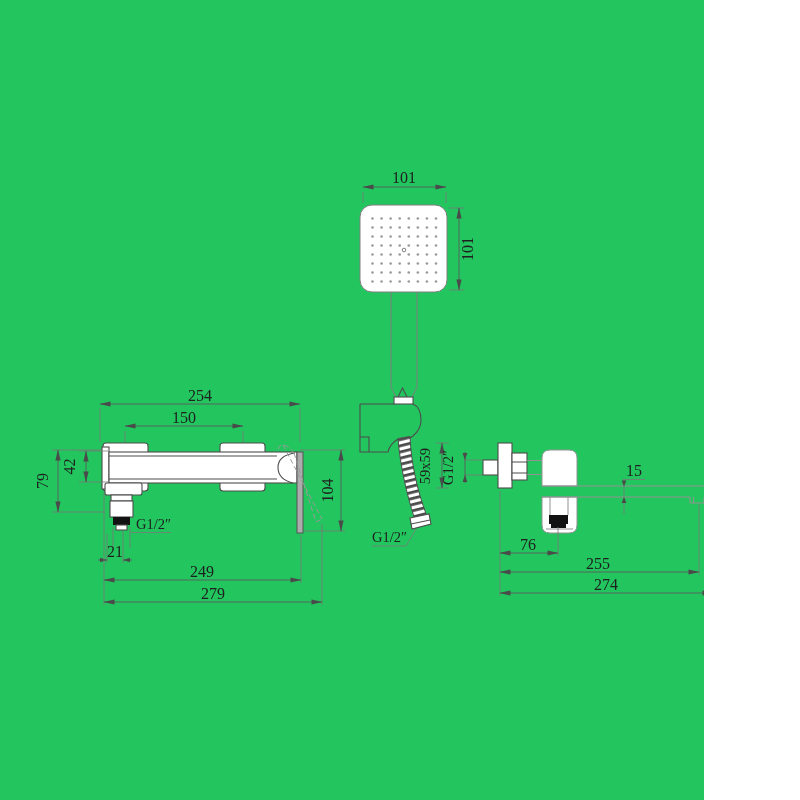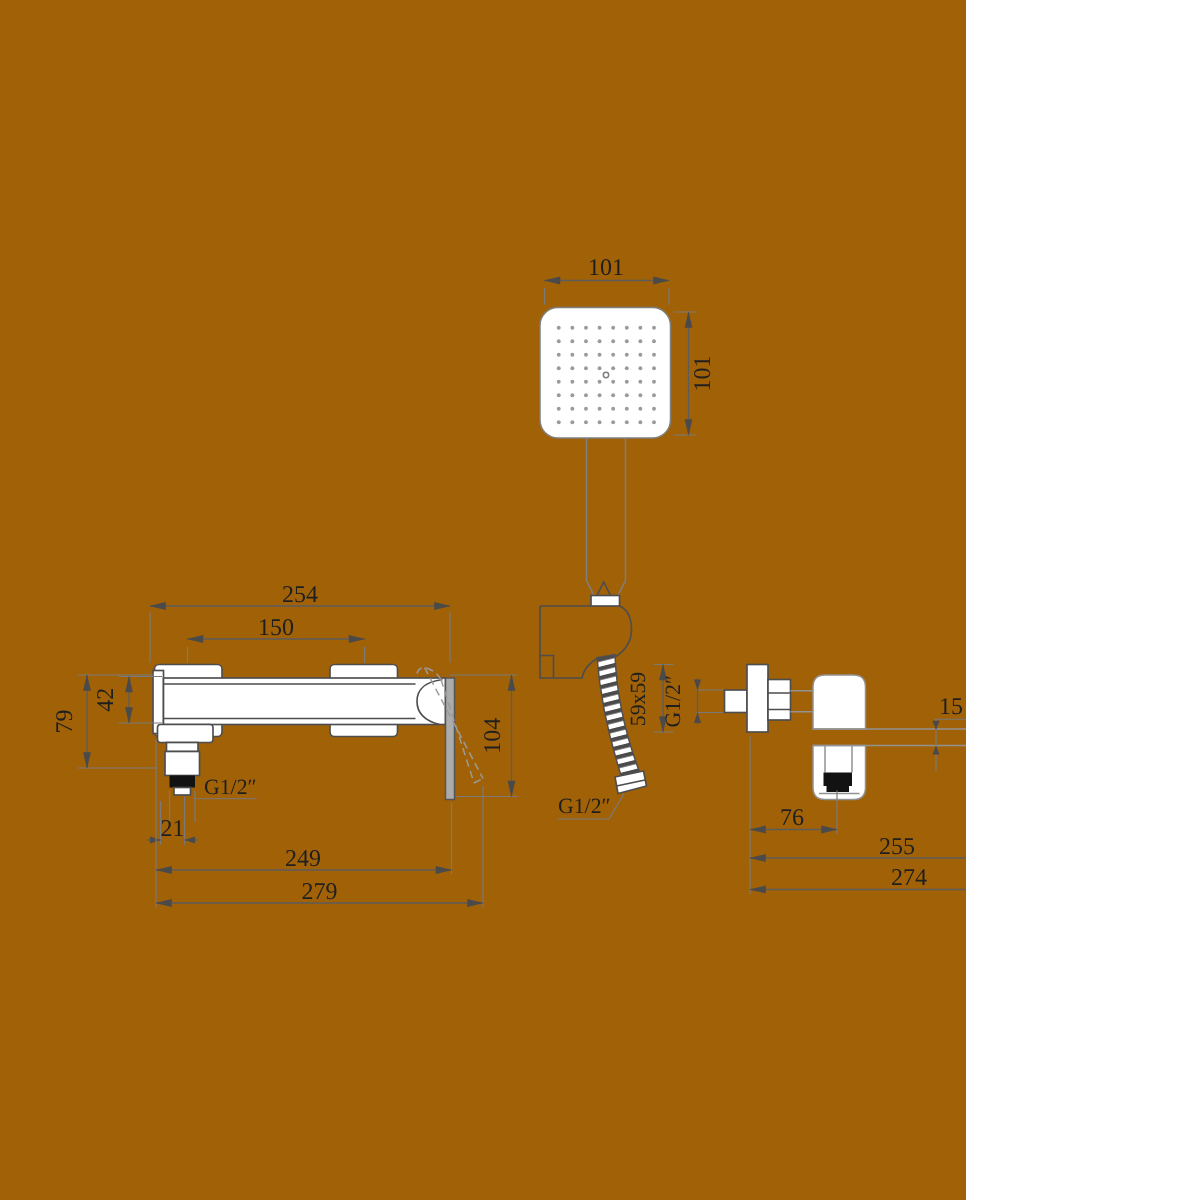--- a/index.html
+++ b/index.html
@@ -1,16 +1,16 @@
 <!DOCTYPE html>
 <html><head>
 <meta charset="utf-8">
 <style>
   html,body{margin:0;padding:0;background:#fff;}
-  #stage{position:relative;width:644px;height:800px;background:#a16207;overflow:hidden;}
+  #stage{position:relative;width:704px;height:800px;background:#22c55e;overflow:hidden;}
   svg{position:absolute;left:0;top:0;}
   text{font-family:"Liberation Serif","DejaVu Serif",serif;fill:#1f1f1f;}
   .t16{font-size:16px;}
   .t14{font-size:14.5px;}
   .mid{text-anchor:middle;}
   .s1{fill:none;stroke:#4d4d4d;stroke-width:1.1;}
   .s2{fill:#ffffff;stroke:#4d4d4d;stroke-width:1.1;}
   .sm{fill:none;stroke:#7f7f7f;stroke-width:1;}
   .sm2{fill:#ffffff;stroke:#7f7f7f;stroke-width:1;}
   .sl{fill:none;stroke:#929292;stroke-width:1;}

